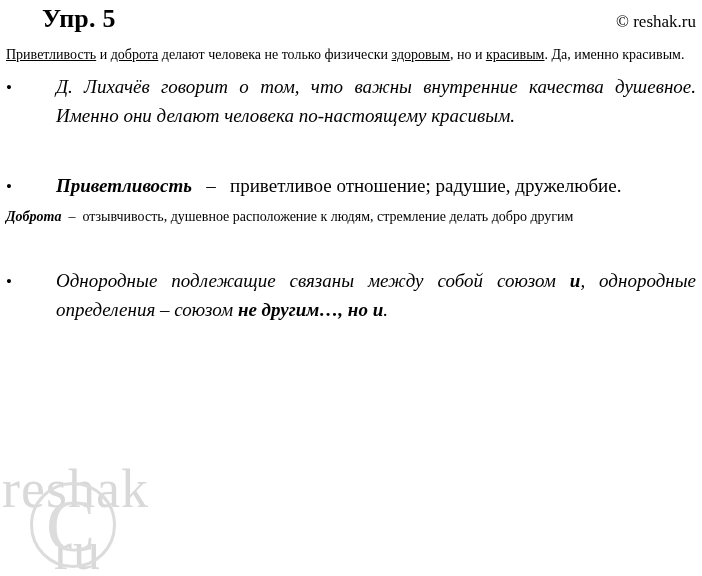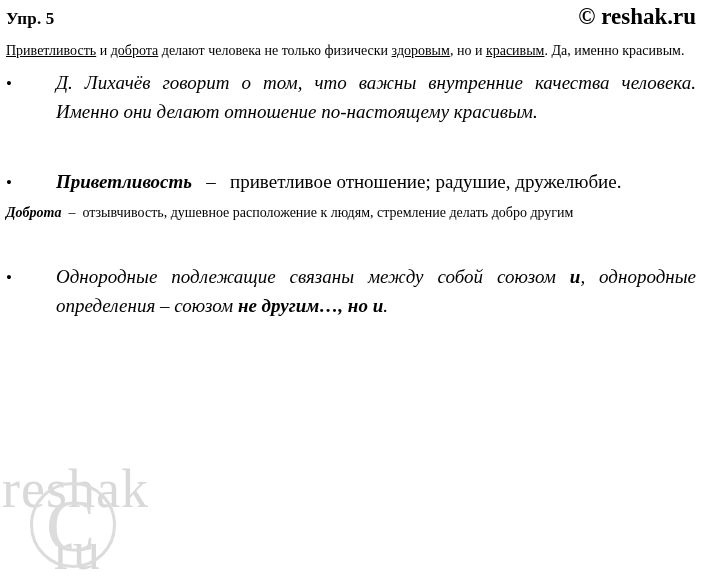--- a/index.html
+++ b/index.html
@@ -23,26 +23,26 @@
     padding: 4px 6px 0 6px;
   }
   .header-row {
     display: flex;
     justify-content: space-between;
     align-items: baseline;
     margin-bottom: 10px;
   }
   .ex-title {
     font-weight: bold;
-    font-size: 17px;
+    font-size: 26px;
     letter-spacing: 0.2px;
+    margin-left: 36px;
   }
   .copyright {
-    font-size: 23px;
-    font-weight: bold;
+    font-size: 17px;
   }
   p {
     margin: 0 0 6px 0;
     font-size: 14px;
     line-height: 1.55;
     text-align: justify;
   }
   .underline {
     text-decoration: underline;
   }
@@ -141,21 +141,21 @@
     <span class="copyright">© reshak.ru</span>
   </div>
 
   <p class="justify-text"><span class="underline">Приветливость</span><span> и </span><span class="underline">доброта</span><span> делают человека не только физически </span><span class="underline">здоровым</span><span>, но и </span><span class="underline">красивым</span><span>. Да, именно красивым.</span></p>
 
 
   <div class="bullet-block">
     <div class="bullet-line">
       <span class="bullet-dot">•</span>
       <span class="bullet-gap"></span>
-      <span class="bullet-body italic">Д. Лихачёв говорит о том, что важны внутренние качества человека. Именно они делают отношение по-настоящему красивым.</span>
+      <span class="bullet-body italic">Д. Лихачёв говорит о том, что важны внутренние качества душевное. Именно они делают человека по-настоящему красивым.</span>
     </div>
   </div>
 
   <div class="spacer-lg"></div>
 
   <div class="bullet-block">
     <div class="bullet-line">
       <span class="bullet-dot">•</span>
       <span class="bullet-gap"></span>
       <span class="bullet-body"><span class="bolditalic">Приветливость</span>&nbsp;&nbsp;&nbsp;<span>–</span>&nbsp;&nbsp;&nbsp;<span>приветливое отношение; радушие, дружелюбие.</span></span>

